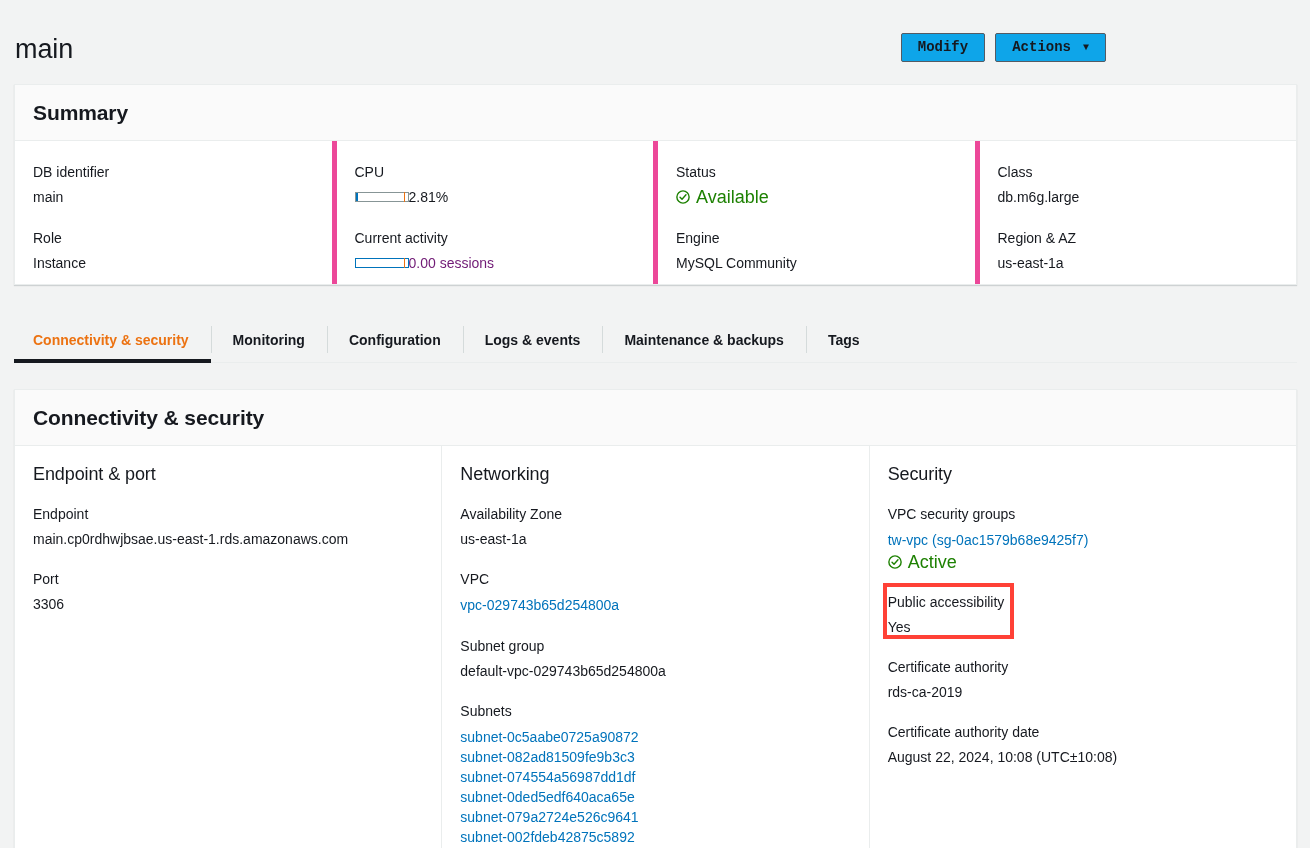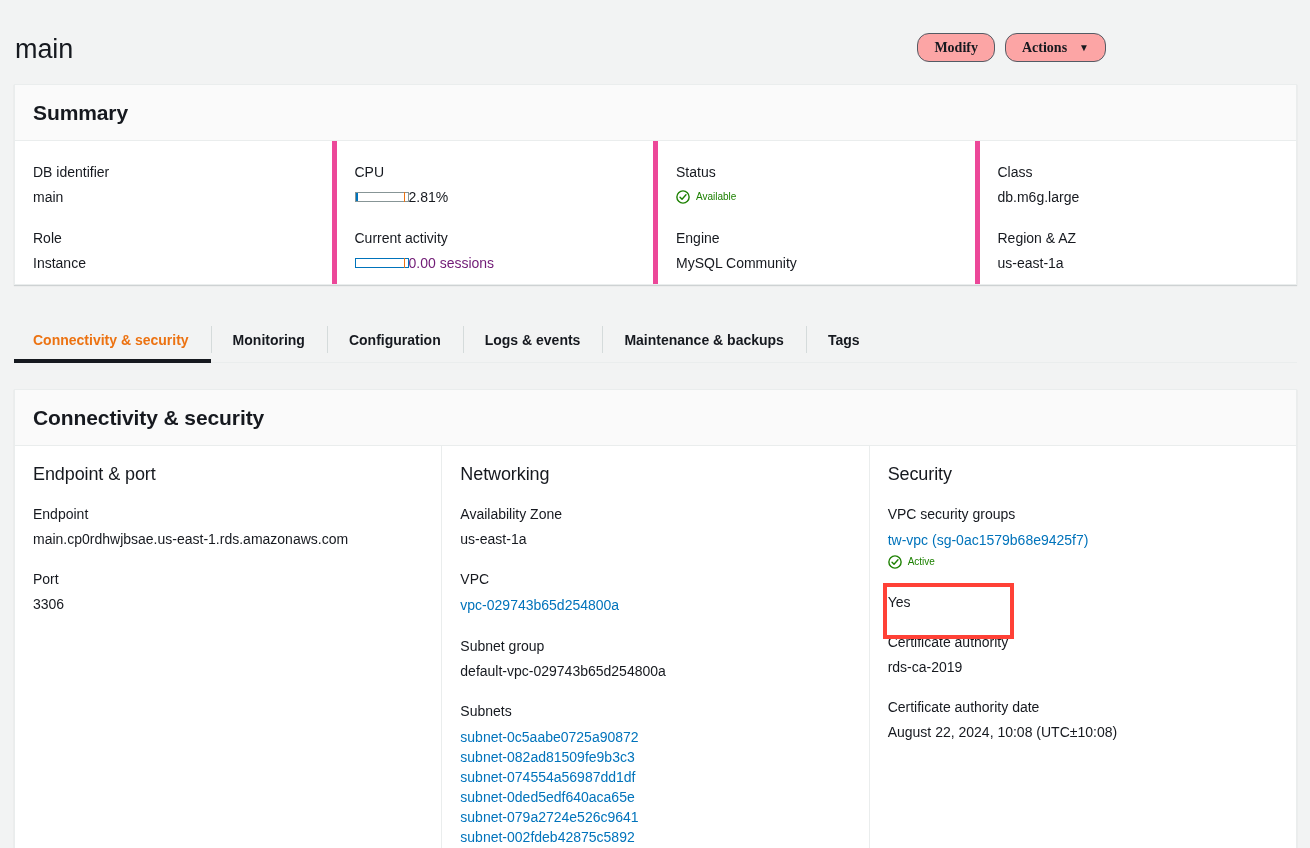--- a/index.html
+++ b/index.html
@@ -41,27 +41,27 @@
     line-height: 30px;
     margin: 2px 0 0 1px;
     letter-spacing: -0.1px;
   }
   .header-actions {
     display: flex;
     gap: 10px;
     margin-top: 1px;
   }
   .btn {
-    background: #fca5a5;
+    background: #0ea5e9;
     border: 1px solid #545b64;
-    border-radius: 12px;
+    border-radius: 2px;
     color: #16191f;
     font-size: 14px;
     font-weight: bold;
-    font-family: Liberation Serif, serif;
+    font-family: Liberation Mono, monospace;
     padding: 0 16px;
     height: 29px;
     line-height: 27px;
     cursor: pointer;
     white-space: nowrap;
     display: inline-flex;
     align-items: center;
     justify-content: center;
     box-sizing: border-box;
   }
@@ -128,21 +128,21 @@
     margin: 0;
   }
   .field-block { margin-bottom: 23px; }
   .field-block:last-child { margin-bottom: 0; }
 
   
   .status-line {
     display: flex;
     align-items: center;
     gap: 6px;
-    font-size: 10px;
+    font-size: 18px;
     line-height: 18px;
   }
   .status-text-ok { color: #1d8102; }
   .icon-check-circle { flex: 0 0 auto; display: block; }
 
   
   .gauge-row {
     display: flex;
     align-items: center;
     height: 18px;
@@ -421,20 +421,21 @@
           <a class="link">tw-vpc (sg-0ac1579b68e9425f7)</a>
           <div class="status-line" style="margin-top:3px;">
             <svg class="icon-check-circle" width="14" height="14" viewBox="0 0 16 16">
               <circle cx="8" cy="8" r="7" fill="none" stroke="#1d8102" stroke-width="1.6"></circle>
               <path d="M4.6 8.2 L6.9 10.5 L11.4 5.4" fill="none" stroke="#1d8102" stroke-width="1.6" stroke-linecap="round" stroke-linejoin="round"></path>
             </svg>
             <span class="status-text-ok">Active</span>
           </div>
         </div>
         <div class="conn-block" id="public-accessibility-block">
+          <div class="field-label">Public accessibility</div>
           <div class="field-value">Yes</div>
         </div>
         <div class="conn-block">
           <div class="field-label">Certificate authority</div>
           <div class="field-value">rds-ca-2019</div>
         </div>
         <div class="conn-block">
           <div class="field-label">Certificate authority date</div>
           <div class="field-value">August 22, 2024, 10:08 (UTC±10:08)</div>
         </div>

